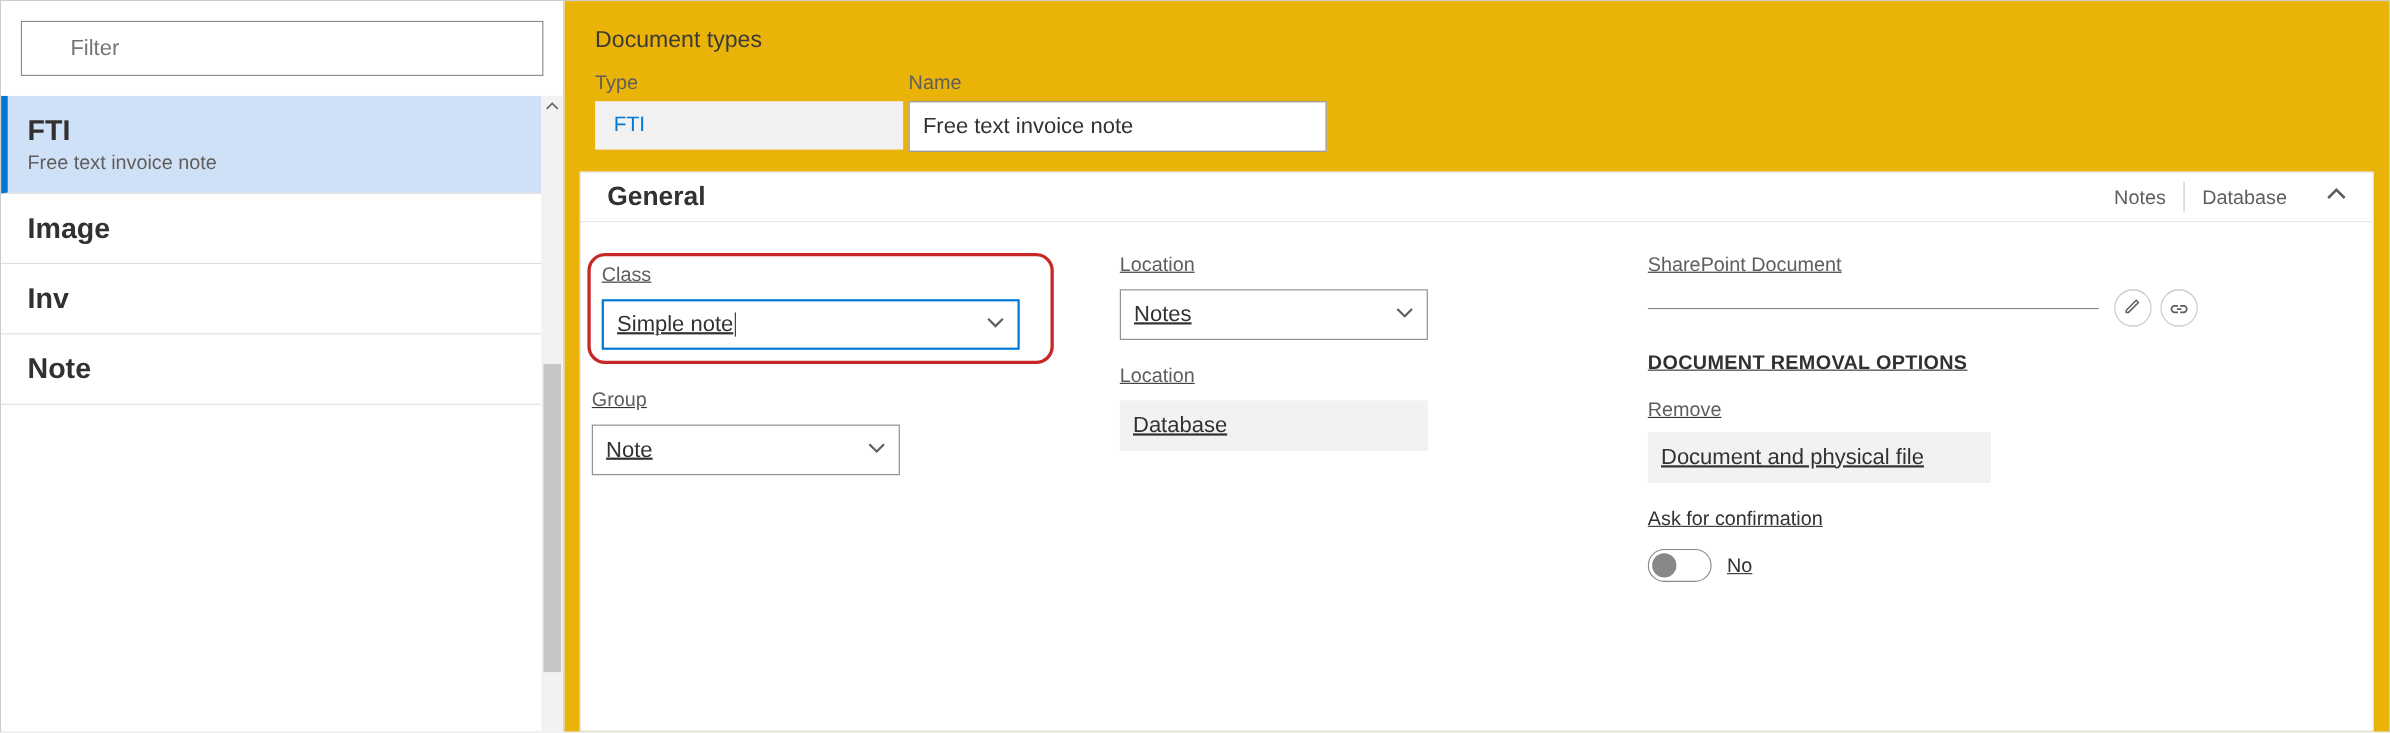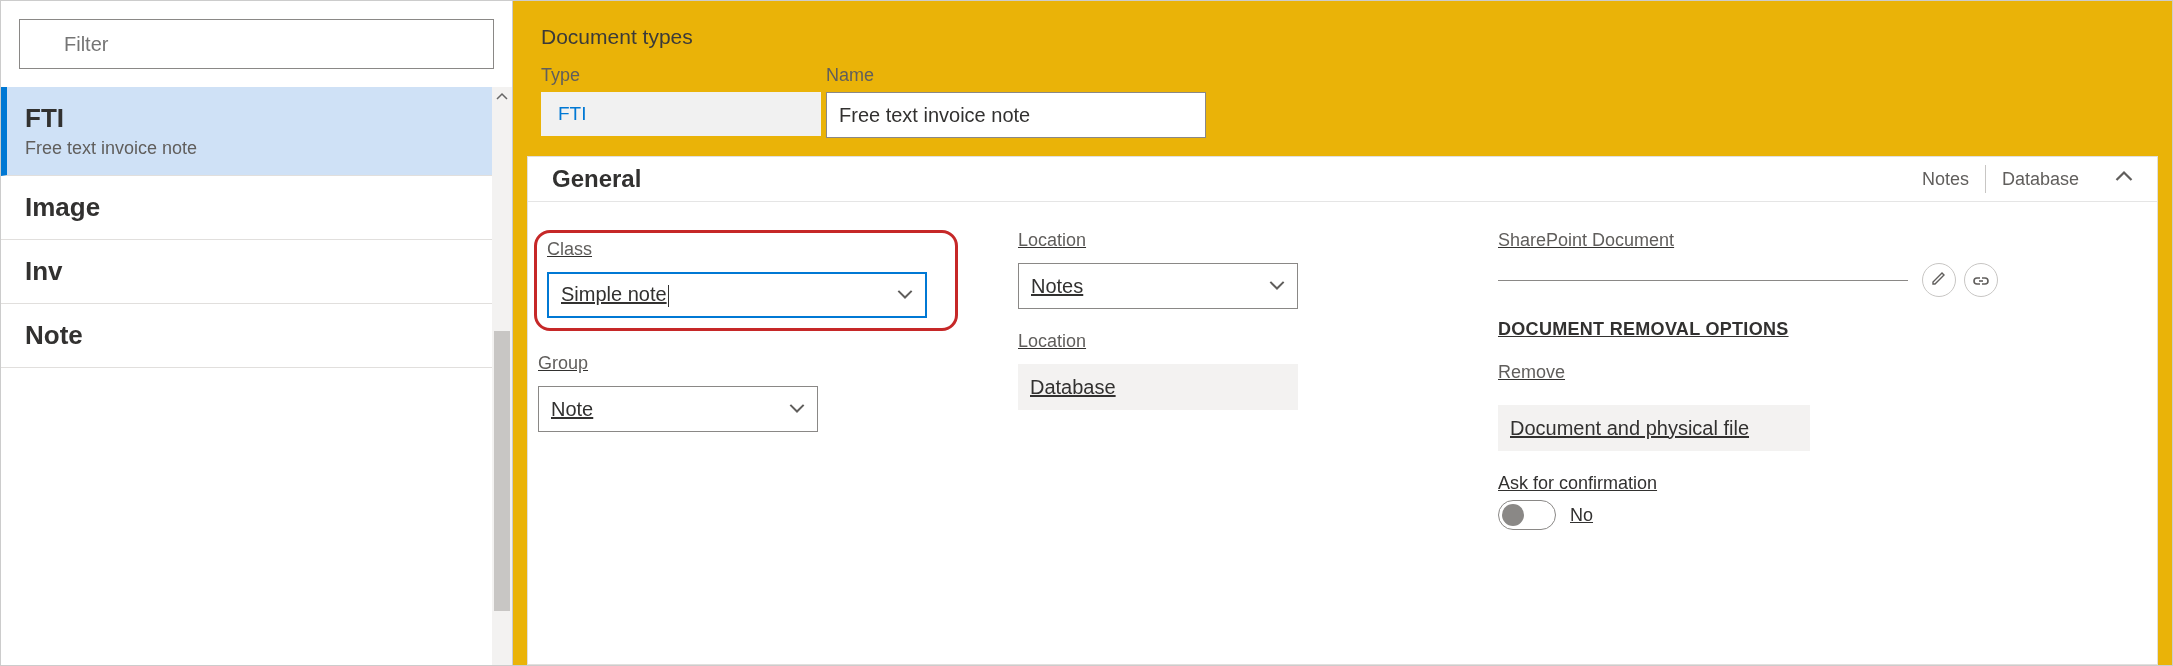--- a/index.html
+++ b/index.html
@@ -408,26 +408,26 @@
                     <path d="M7 2 H4 A3 3 0 0 0 4 8 H7"></path>
                     <path d="M9 2 H12 A3 3 0 0 1 12 8 H9"></path>
                   </svg>
                 </span>
               </div>
             </div>
           </div>
 
           <div class="subhead">DOCUMENT REMOVAL OPTIONS</div>
 
-          <div class="fg" style="gap:16px">
+          <div class="fg" style="gap:4px">
             <span class="label">Remove</span>
             <div class="readonly" style="width:312px">Document and physical file</div>
           </div>
 
-          <div class="fg" style="gap:0">
+          <div class="fg" style="gap:11px">
             <span class="label" style="color:#323130">Ask for confirmation</span>
             <div class="toggle">
               <div class="toggle-track">
                 <div class="toggle-knob"></div>
               </div>
               <span>No</span>
             </div>
           </div>
         </div>
 

